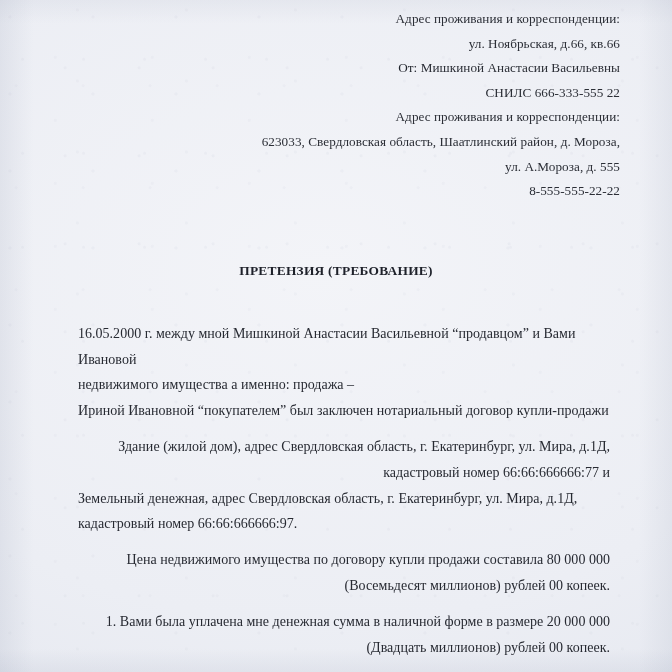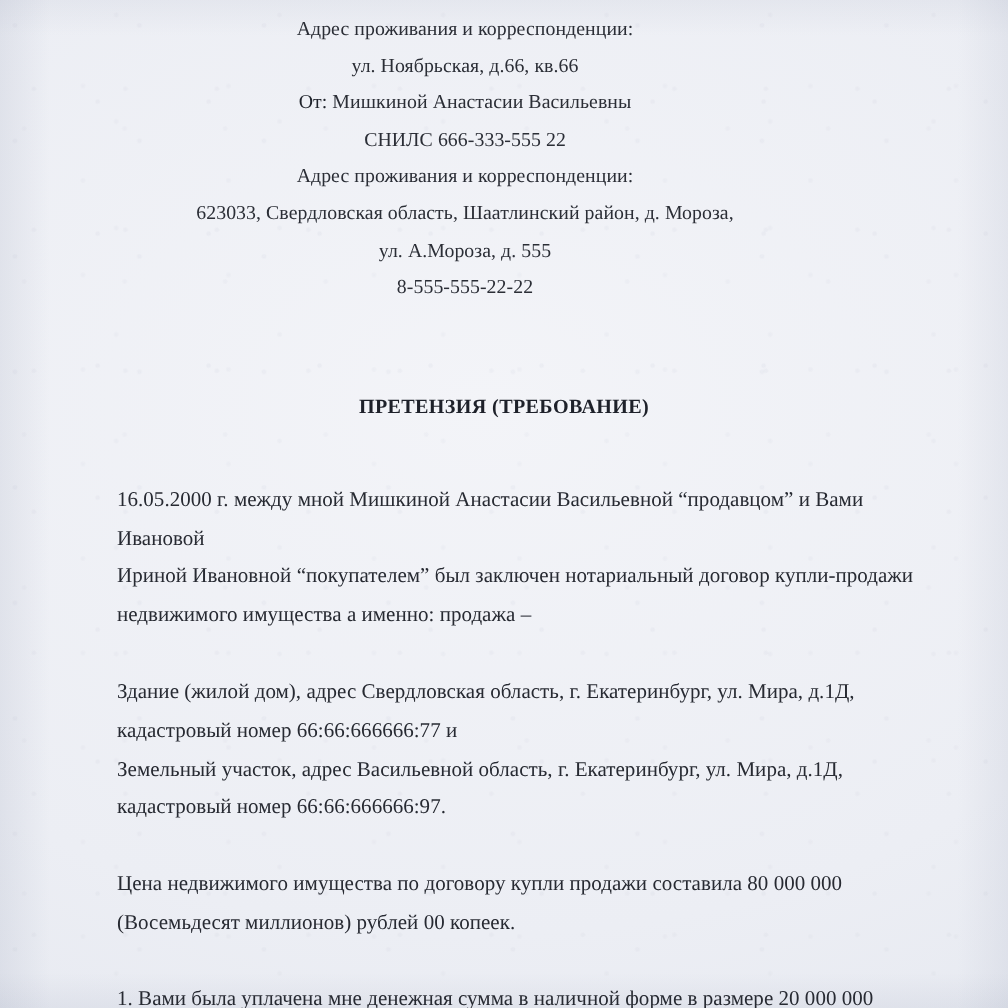--- a/index.html
+++ b/index.html
@@ -65,21 +65,20 @@
     text-align: right;
     padding-right: 52px;
     padding-top: 7px;
   }
   .addr-line {
     font-size: 13.2px;
     line-height: 24.6px;
     color: #2b2e36;
     letter-spacing: .05px;
     white-space: nowrap;
-    text-align: center;
   }
   .addr-line b {
     font-weight: 400;
     color: #1f232b;
   }
 
   
   .doc-title {
     text-align: center;
     font-size: 13.4px;
@@ -96,21 +95,21 @@
     padding-right: 62px;
     margin-top: 42px;
   }
   .para {
     font-size: 14px;
     line-height: 25.8px;
     color: #272a32;
     text-align: left;
     letter-spacing: .02px;
   }
-  .para.gap-before { margin-top: 25px; }
+  .para.gap-before { margin-top: 10px; text-align: right; }
 </style>
 </head>
 <body>
 
 <div id="page">
   <div class="content">
 
     <div class="addr-block">
       <div class="addr-line">Адрес проживания и корреспонденции:</div>
       <div class="addr-line">ул. Ноябрьская, д.66, кв.66</div>
@@ -123,31 +122,31 @@
       <div class="addr-line">ул. А.Мороза, д. 555</div>
       <div class="addr-line">8-555-555-22-22</div>
     </div>
 
     <div class="doc-title">ПРЕТЕНЗИЯ (ТРЕБОВАНИЕ)</div>
 
     <div class="body-block">
 
       <div class="para">
         <div>16.05.2000 г. между мной Мишкиной Анастасии Васильевной “продавцом” и Вами Ивановой</div>
+        <div>недвижимого имущества а именно: продажа –</div>
         <div>Ириной Ивановной “покупателем” был заключен нотариальный договор купли-продажи</div>
-        <div>недвижимого имущества а именно: продажа –</div>
       </div>
 
       <div class="para gap-before">
         <div>Здание (жилой дом), адрес Свердловская область, г. Екатеринбург, ул. Мира, д.1Д,</div>
         <div>кадастровый номер 66:66:666666:77 и</div>
       </div>
 
       <div class="para">
-        <div>Земельный участок, адрес Васильевной область, г. Екатеринбург, ул. Мира, д.1Д,</div>
+        <div>Земельный денежная, адрес Свердловская область, г. Екатеринбург, ул. Мира, д.1Д,</div>
         <div>кадастровый номер 66:66:666666:97.</div>
       </div>
 
       <div class="para gap-before">
         <div>Цена недвижимого имущества по договору купли продажи составила 80 000 000</div>
         <div>(Восемьдесят миллионов) рублей 00 копеек.</div>
       </div>
 
 
       <div class="para gap-before">

